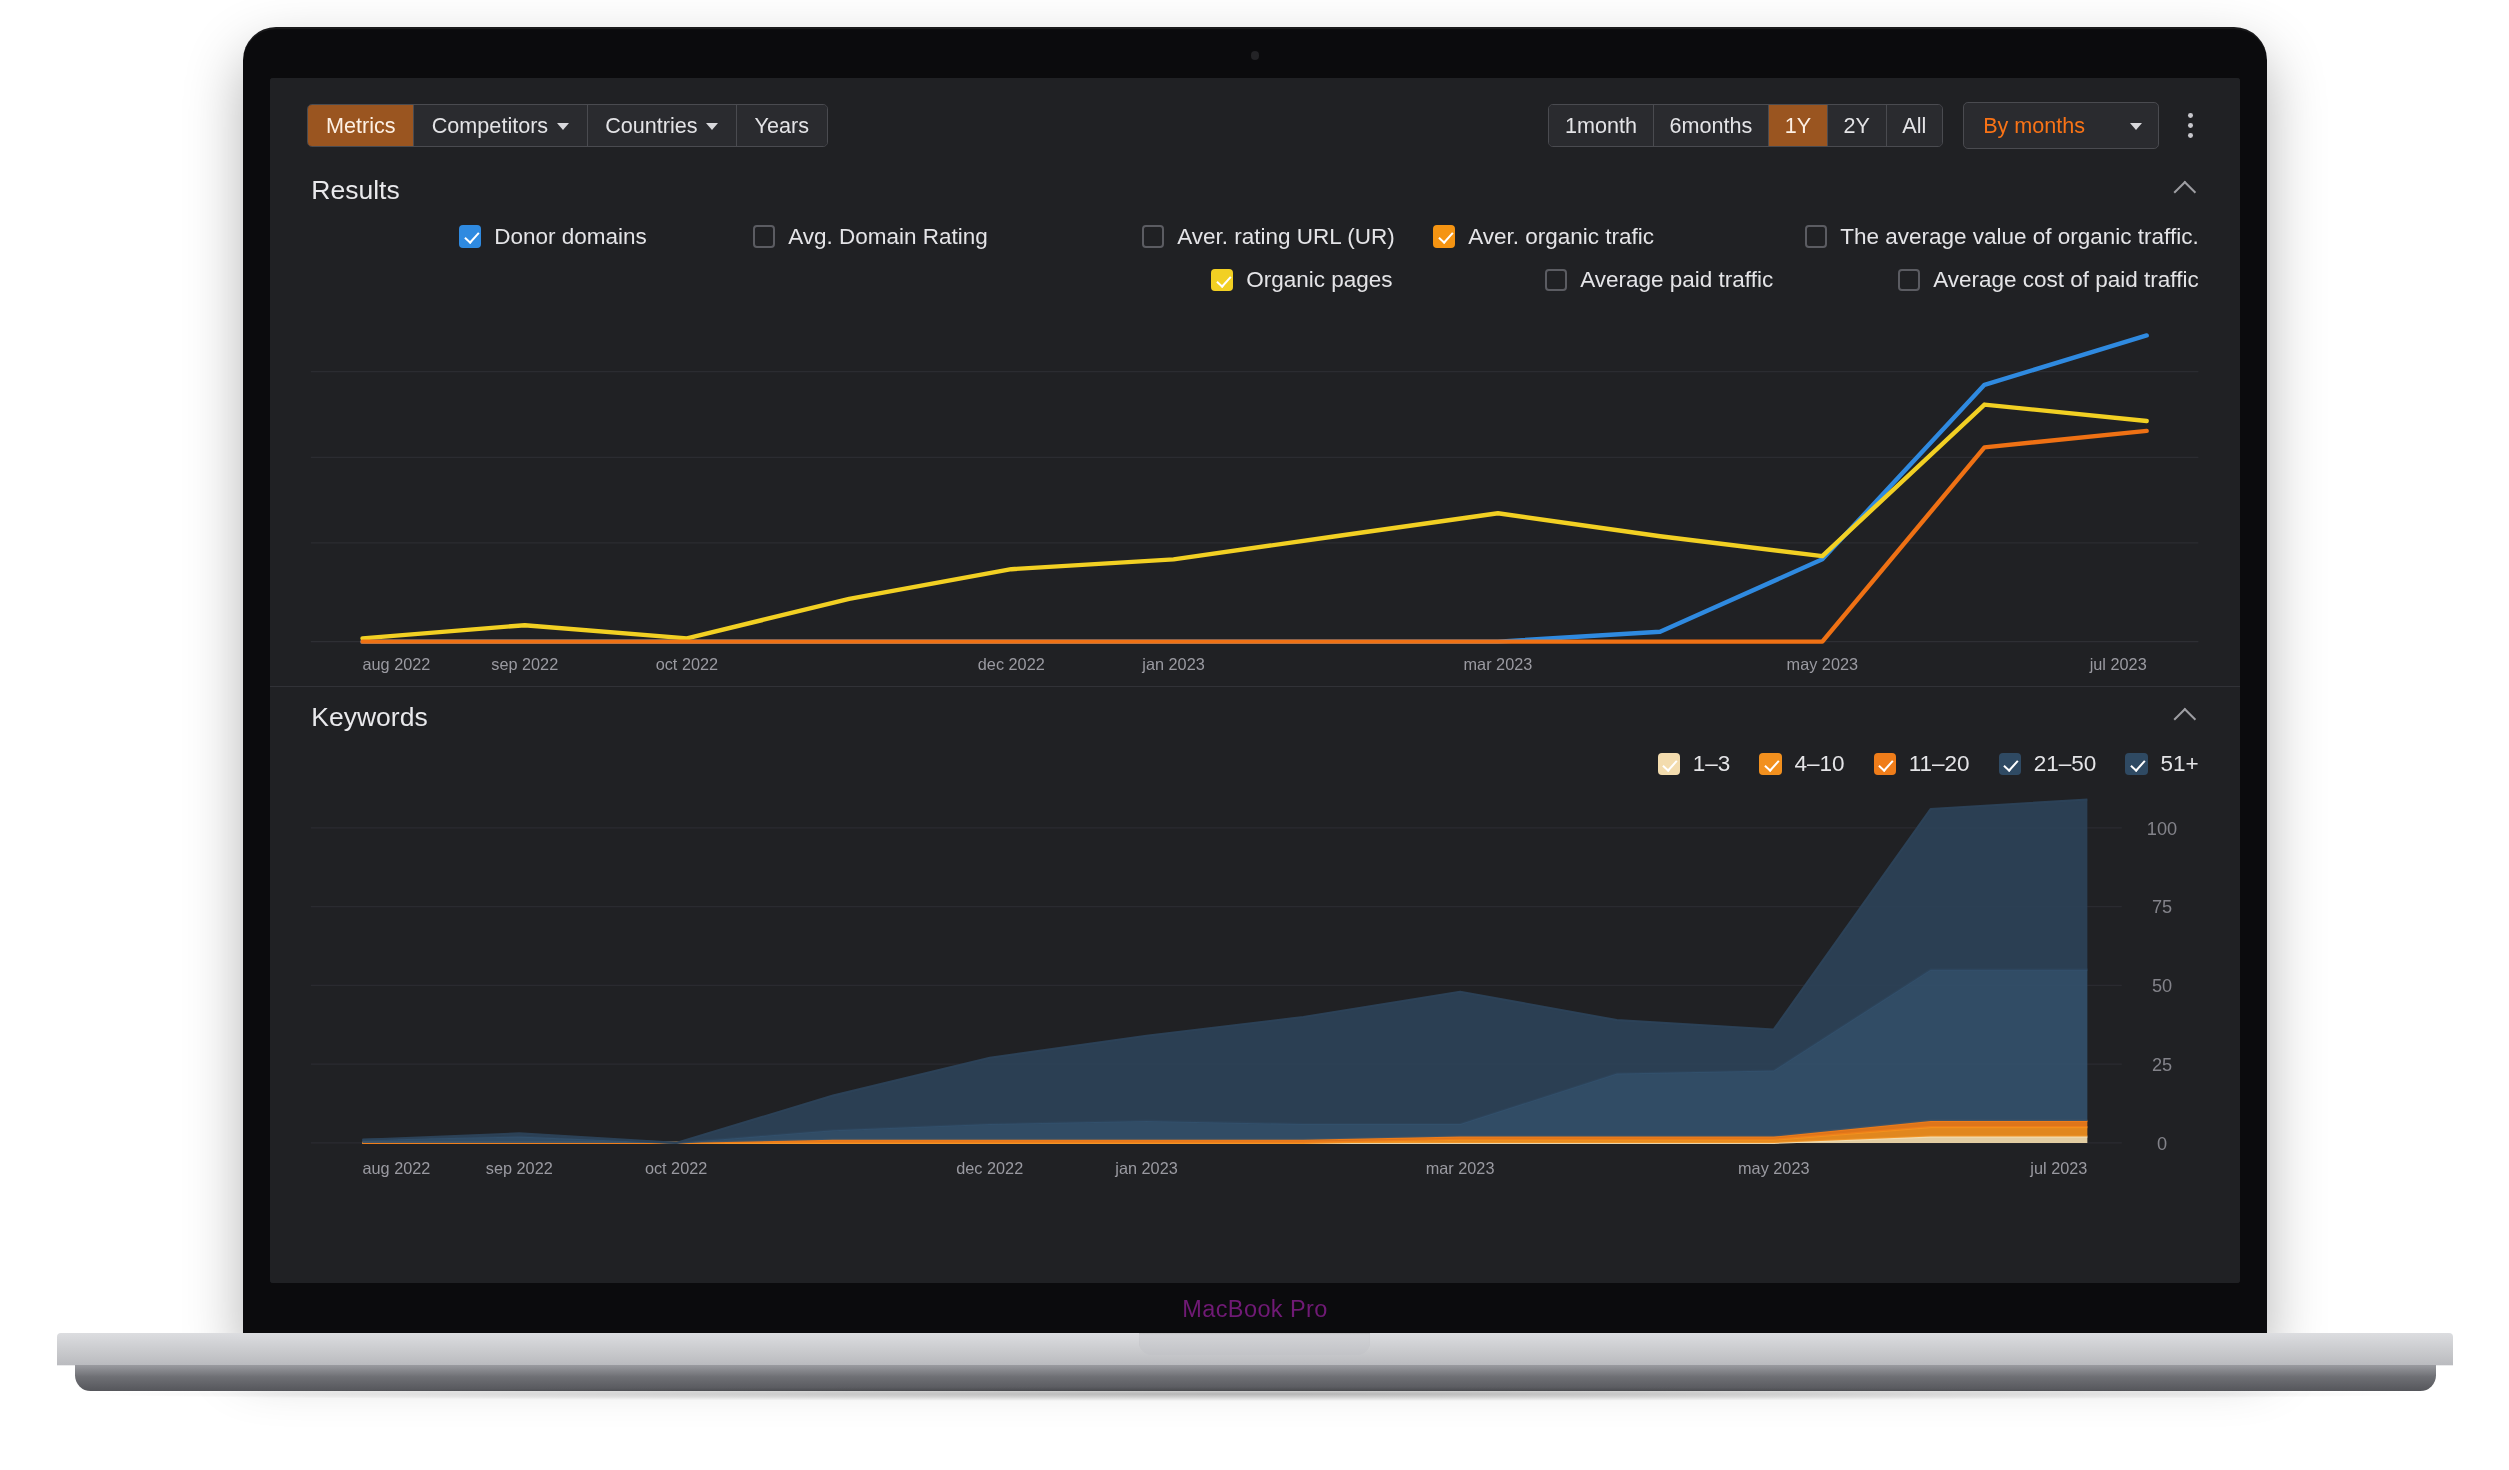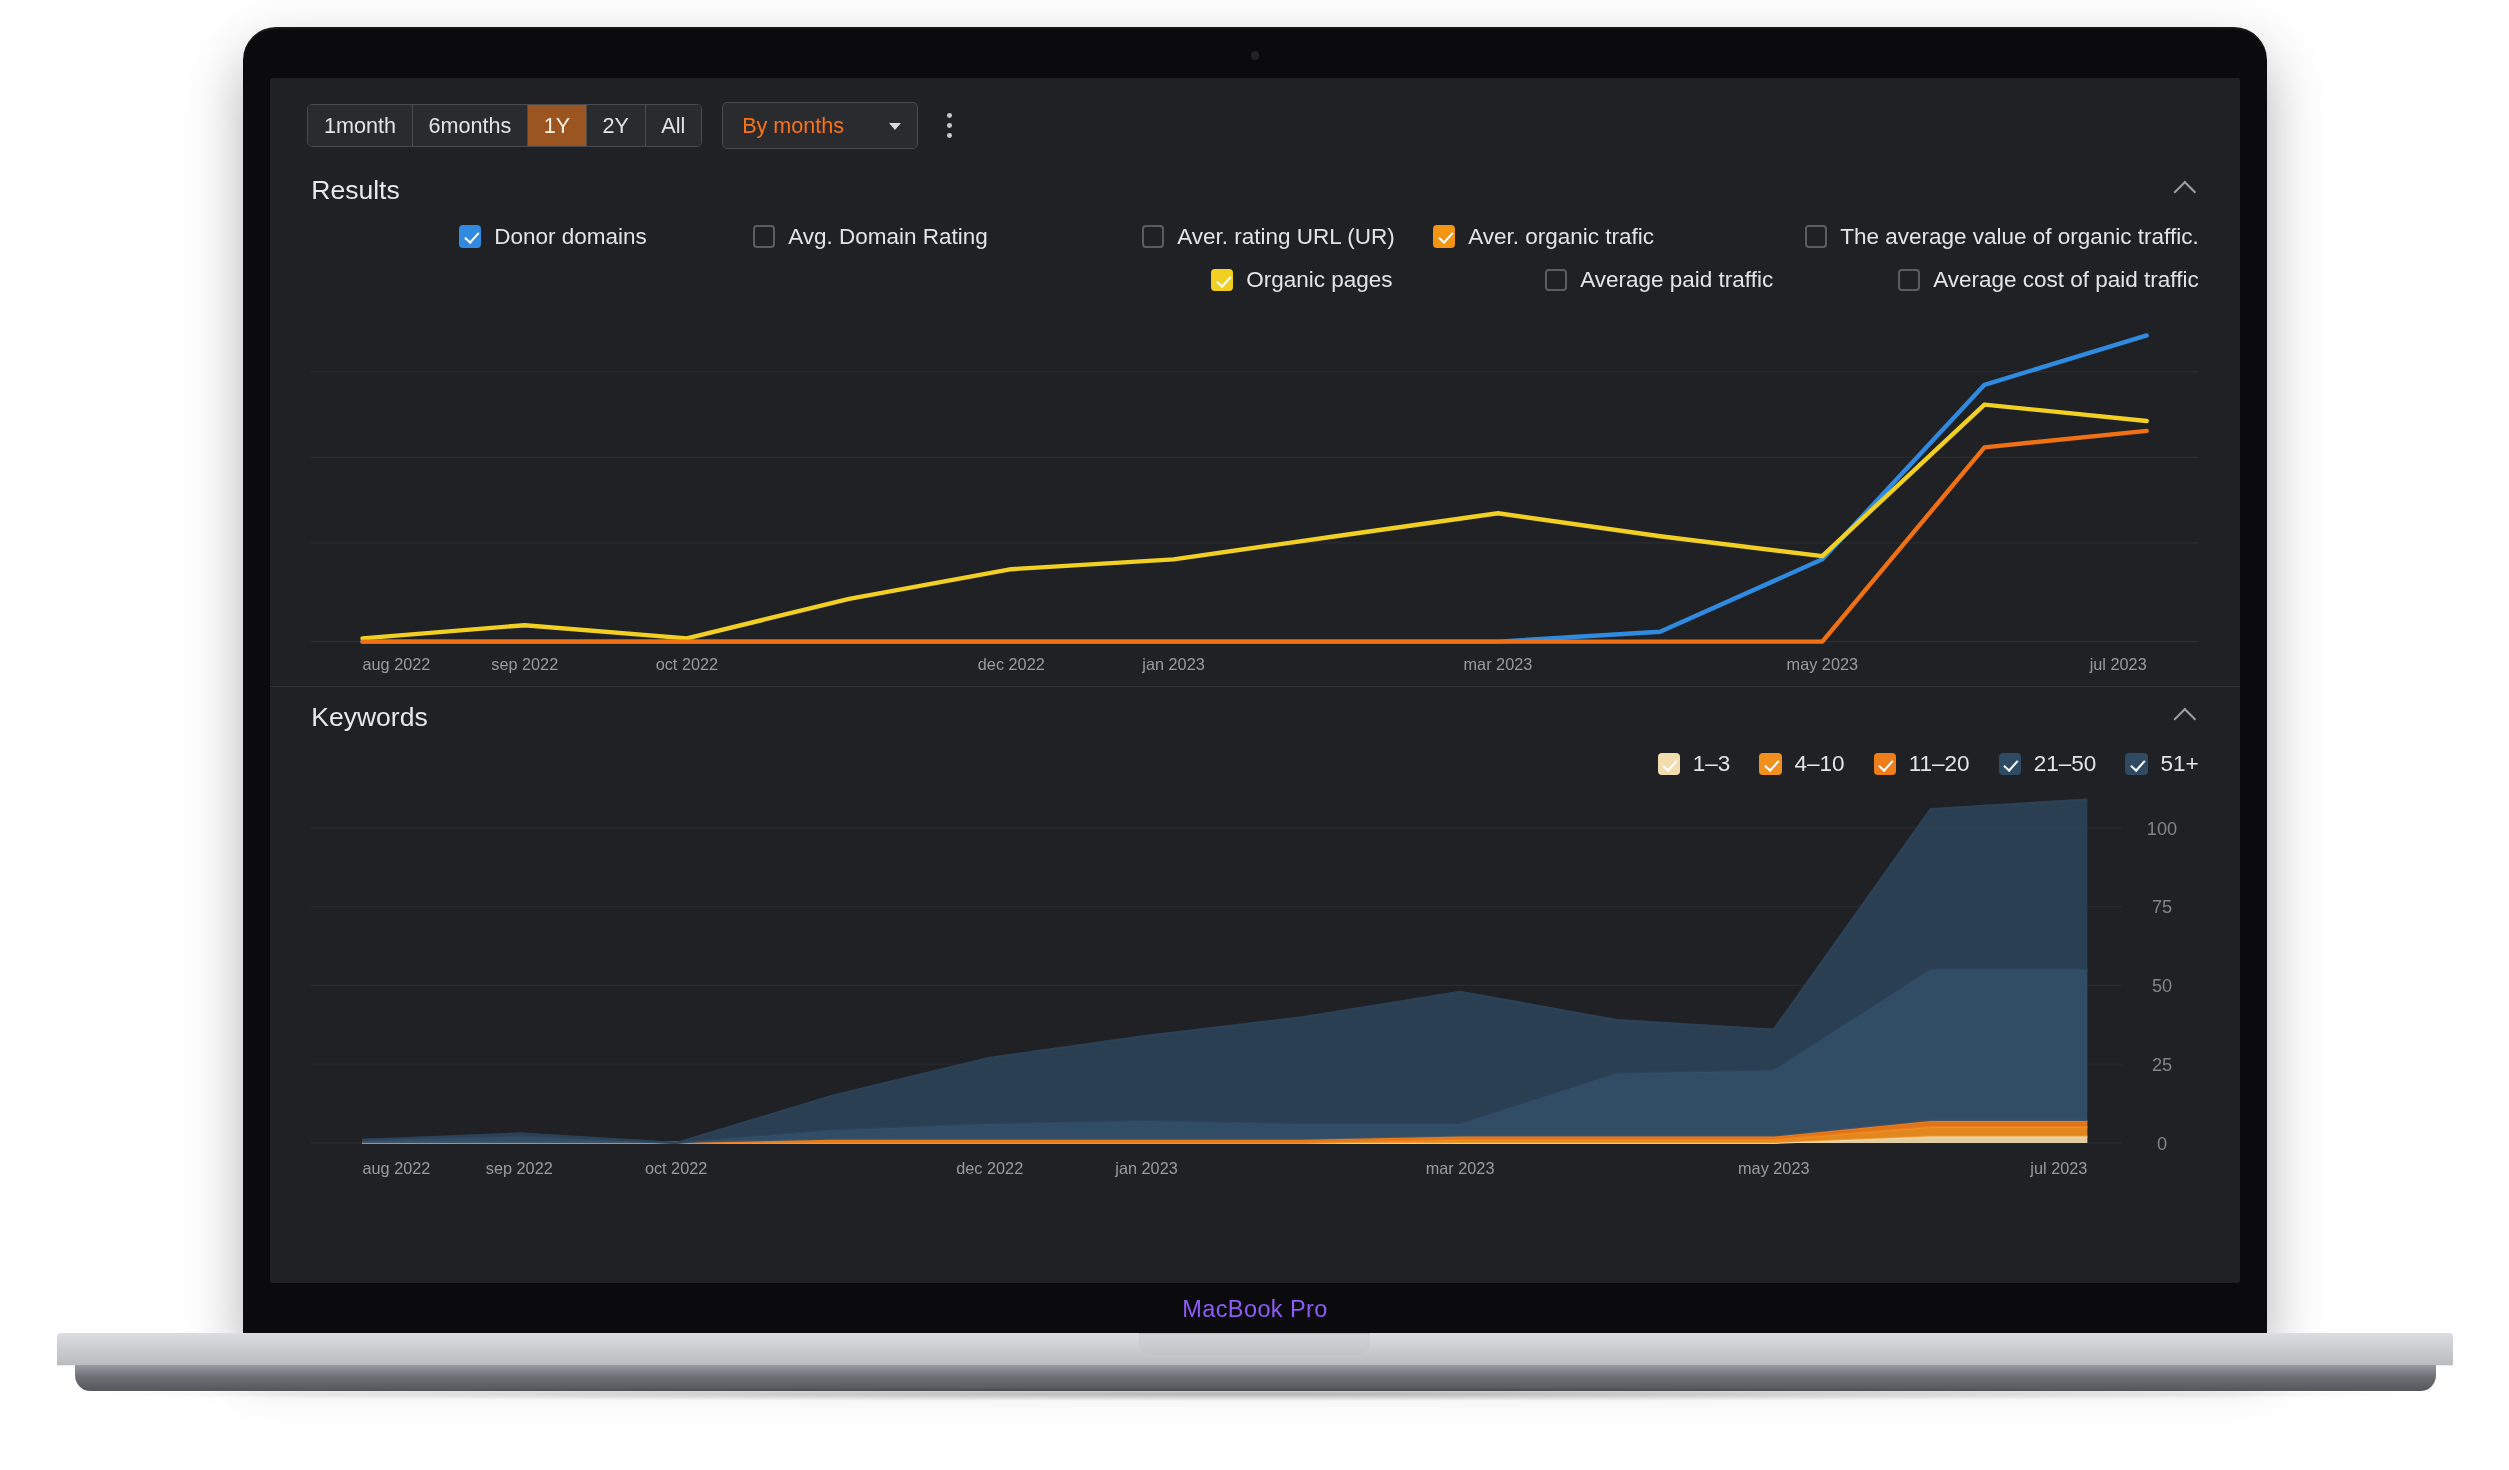--- a/index.html
+++ b/index.html
@@ -50,21 +50,21 @@
     margin-left: -4.4px;
     border-radius: 50%;
     background: #232326;
   }
 
   .brand-label {
     position: absolute;
     left: 0; right: 0;
     bottom: 17.6px;
     text-align: center;
-    color: #8b5cf6;
+    color: #701a75;
     font-size: 23.5px;
     letter-spacing: 0.4px;
     font-family: "Liberation Sans", sans-serif;
   }
 
   
   .screen {
     position: absolute;
     left: 27.4px;
     top: 51px;
@@ -320,20 +320,36 @@
   <div class="laptop">
     <div class="lid"></div>
     <div class="camera-dot"></div>
     <div class="brand-label">MacBook Pro</div>
 
     <div class="screen">
       <div class="screen-inner">
 
         <div class="toolbar">
 
+          <div class="btn-group">
+            <div class="seg active">
+              <span>Metrics</span>
+            </div>
+            <div class="seg">
+              <span>Competitors</span>
+              <span class="caret"></span>
+            </div>
+            <div class="seg">
+              <span>Countries</span>
+              <span class="caret"></span>
+            </div>
+            <div class="seg">
+              <span>Years</span>
+            </div>
+          </div>
 
           <div class="toolbar-right">
             <div class="btn-group range-group">
               <div class="seg">
                 <span>1month</span>
               </div>
               <div class="seg">
                 <span>6months</span>
               </div>
               <div class="seg active">

